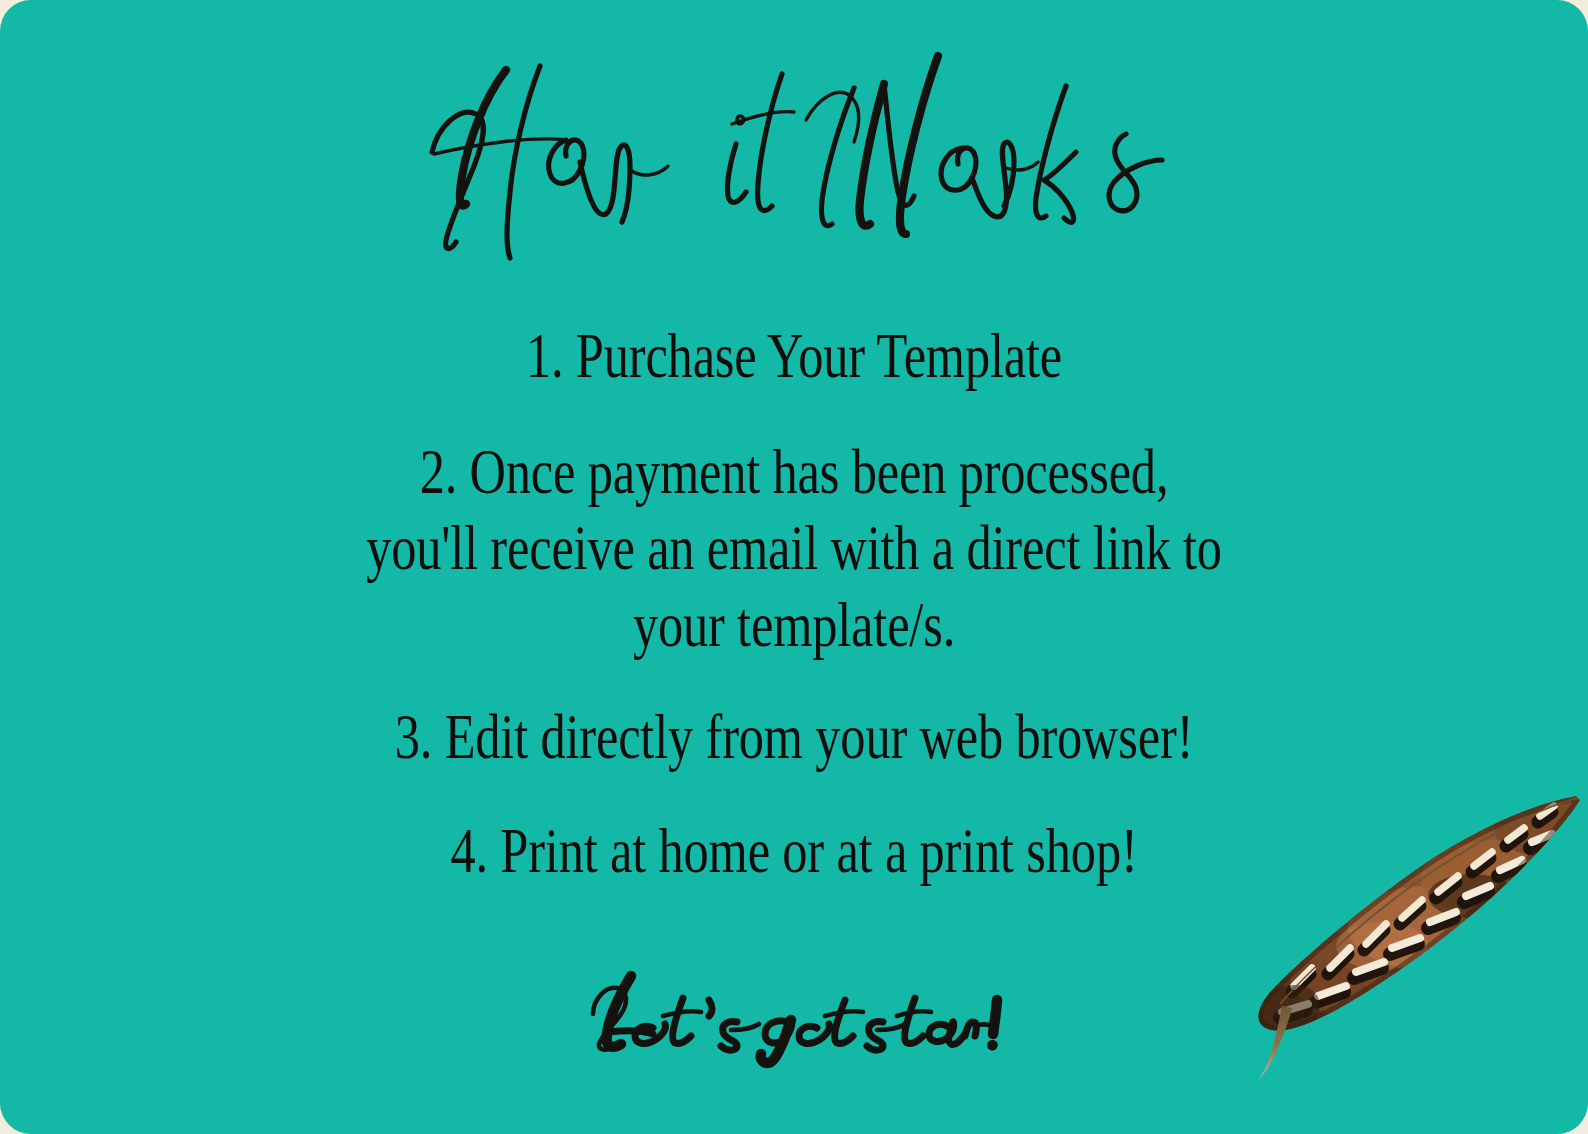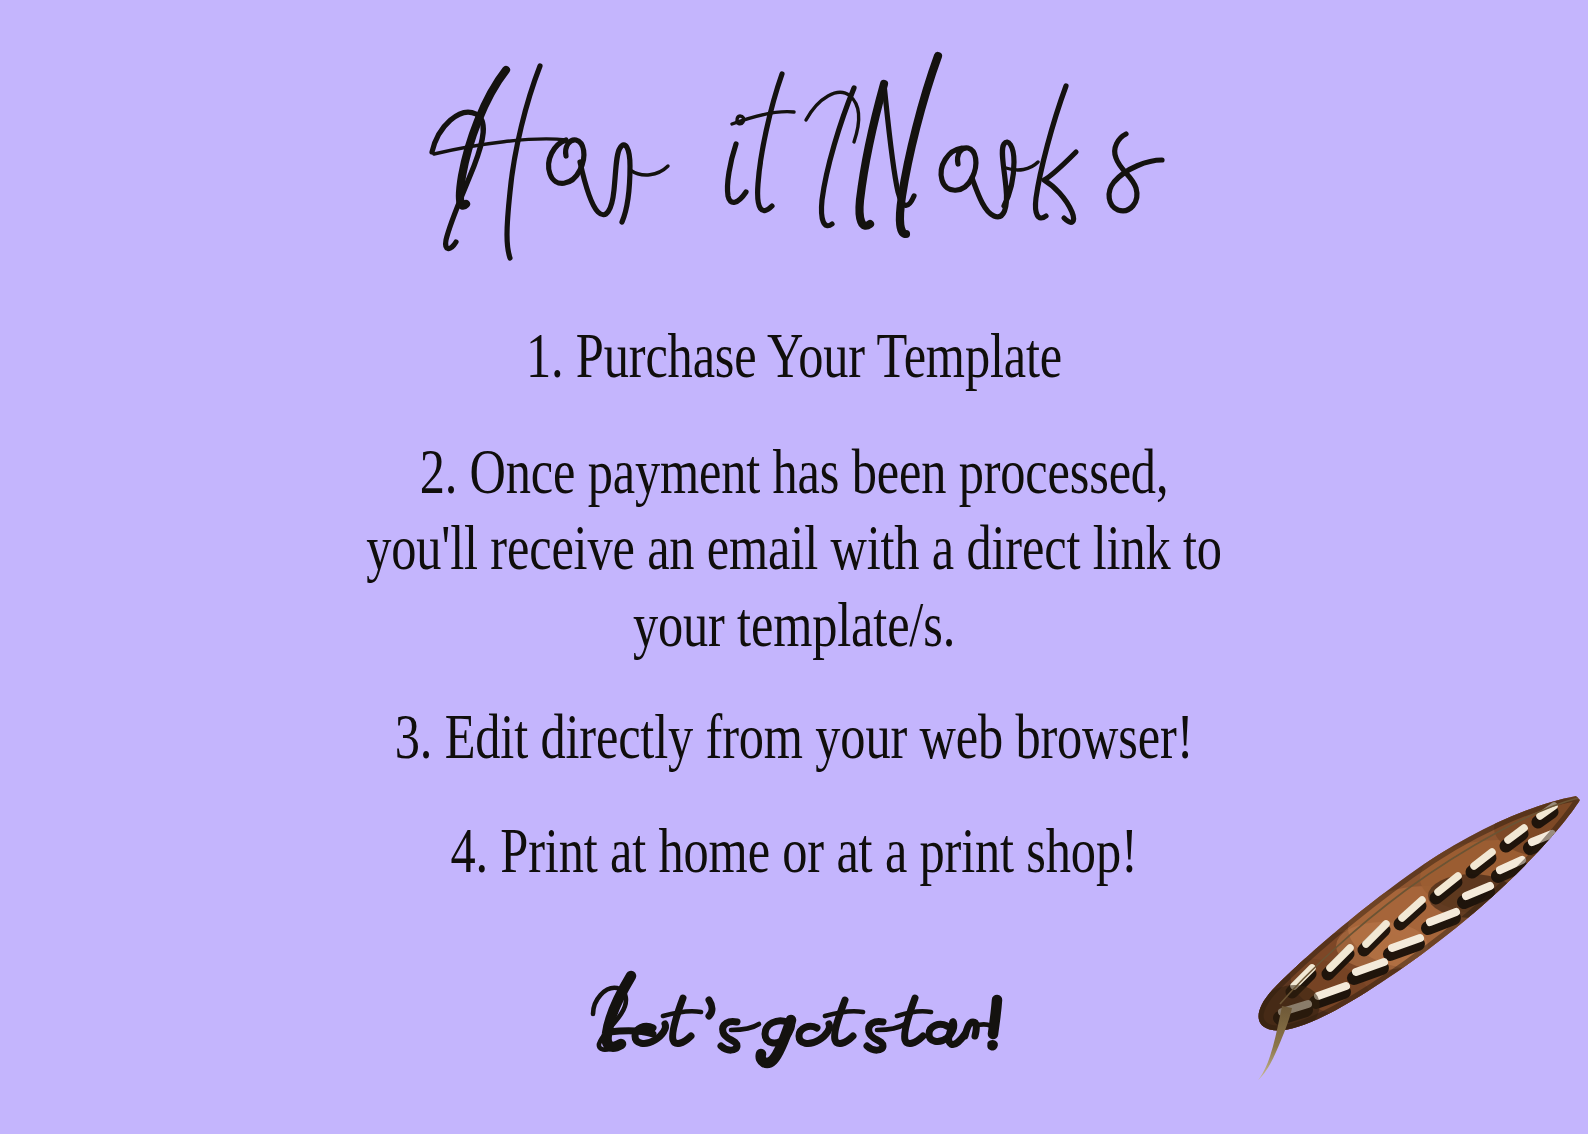--- a/index.html
+++ b/index.html
@@ -109,21 +109,21 @@
     top: 778px;
     width: 360px;
     height: 310px;
     pointer-events: none;
   }
   #feather svg { display: block; width: 100%; height: 100%; overflow: visible; }
 </style>
 </head>
 <body style="background: rgb(242, 237, 220);">
 
-<div id="card" style="background: #c4b5fd;">
+<div id="card" style="background: #14b8a6; border-radius: 31px;">
 
   <div id="heading-wrap">
 
     <svg id="heading-svg" viewBox="0 0 760 230" aria-hidden="true">
 
       <path class="stroke-mid" d="M 18 108 C 24 82, 46 62, 62 70 C 74 76, 70 96, 60 122 C 48 152, 36 178, 32 196 C 30 206, 36 208, 42 198"></path>
       <path class="stroke-thick" d="M 92 26 C 70 54, 54 98, 48 132 C 44 156, 46 166, 52 160"></path>
       <path class="stroke-mid" d="M 126 22 C 112 58, 100 106, 96 148 C 92 186, 92 202, 96 214"></path>
       <path class="stroke-thin" d="M 20 110 C 62 100, 120 92, 152 96"></path>
 

